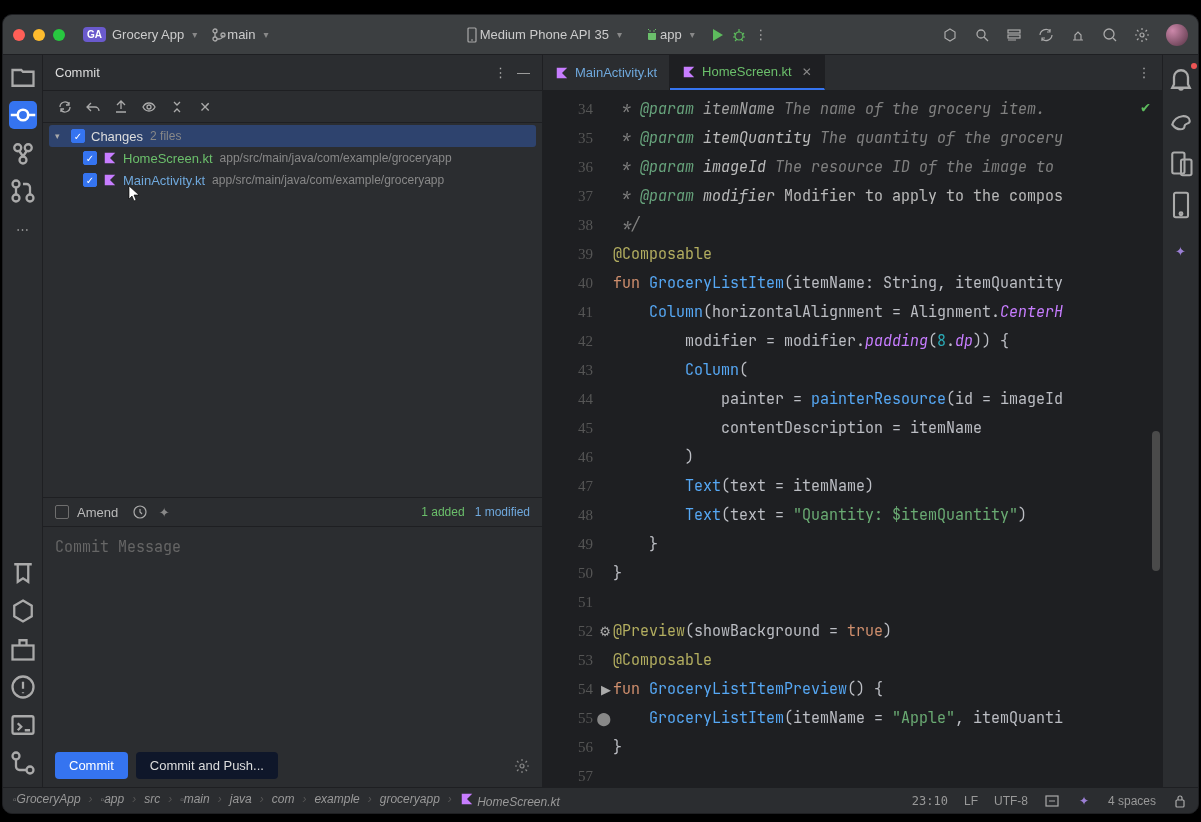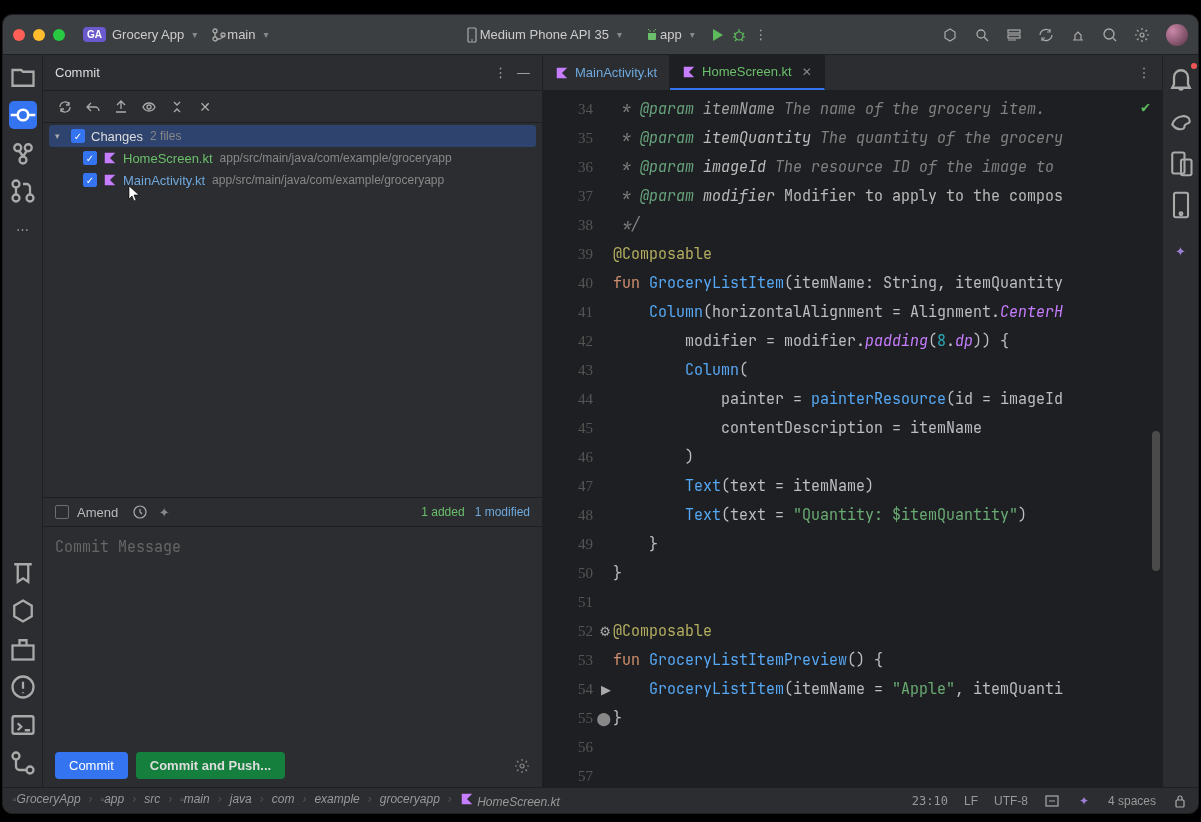--- a/index.html
+++ b/index.html
@@ -113,21 +113,21 @@
   outline: none;
 }
 .commit-msg textarea::placeholder { color: #666; }
 .commit-actions {
   display: flex; align-items: center; gap: 8px; padding: 8px 12px;
 }
 .btn {
   padding: 6px 14px; border-radius: 4px; border: none; cursor: pointer; font-size: 13px;
 }
 .btn.primary { background: #3574f0; color: #fff; }
-.btn.secondary { background: #15803d; color: #ddd; font-weight: bold; }
+.btn.secondary { background: #0f172a; color: #ddd; }
 .gear-right { margin-left: auto; color: #888; cursor: pointer; }
 
 .editor { flex: 1; display: flex; flex-direction: column; min-width: 0; }
 .tabs {
   height: 36px; display: flex; align-items: stretch;
   border-bottom: 1px solid #1e1f22; background: #2b2d30;
 }
 .tab {
   display: flex; align-items: center; gap: 6px; padding: 0 12px;
   border-right: 1px solid #1e1f22; cursor: pointer; color: #bbb;
@@ -523,20 +523,21 @@
             <div class="line"><span class="c-op">        modifier = modifier.<span class="c-purple">padding</span>(<span class="c-num">8</span>.<span class="c-purple">dp</span>)) {</span></div>
             <div class="line"><span class="c-op">        <span class="c-fn">Column</span>(</span></div>
             <div class="line"><span class="c-op">            painter = <span class="c-fn">painterResource</span>(id = imageId</span></div>
             <div class="line"><span class="c-op">            contentDescription = itemName</span></div>
             <div class="line"><span class="c-op">        )</span></div>
             <div class="line"><span class="c-op">        <span class="c-fn">Text</span>(text = itemName)</span></div>
             <div class="line"><span class="c-op">        <span class="c-fn">Text</span>(text = <span class="c-str">"Quantity: $itemQuantity"</span>)</span></div>
             <div class="line"><span class="c-op">    }</span></div>
             <div class="line"><span class="c-op">}</span></div>
             <div class="line"><span class="c-op"></span></div>
+            <div class="line"><span class="c-op"><span class="c-ann">@Preview</span>(showBackground = <span class="c-kw">true</span>)</span></div>
             <div class="line"><span class="c-op"><span class="c-ann">@Composable</span></span></div>
             <div class="line"><span class="c-op"><span class="c-kw">fun</span> <span class="c-fn">GroceryListItemPreview</span>() {</span></div>
             <div class="line"><span class="c-op">    <span class="c-fn">GroceryListItem</span>(itemName = <span class="c-str">"Apple"</span>, itemQuanti</span></div>
             <div class="line"><span class="c-op">}</span></div>
             <div class="line"><span class="c-op"></span></div>
           </div>
       </div>
     </div>
 
     <div class="rrail">

